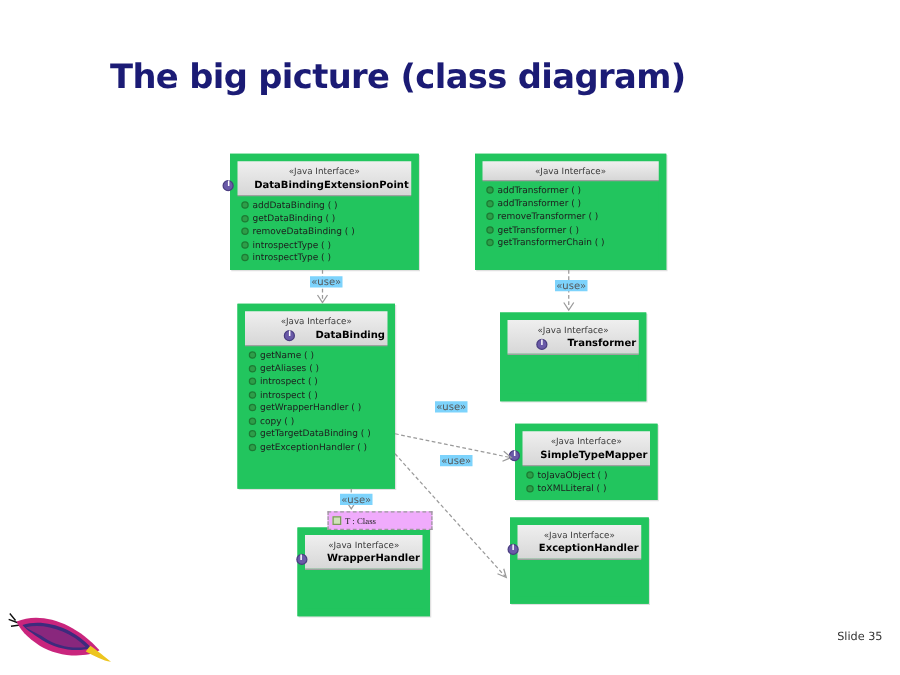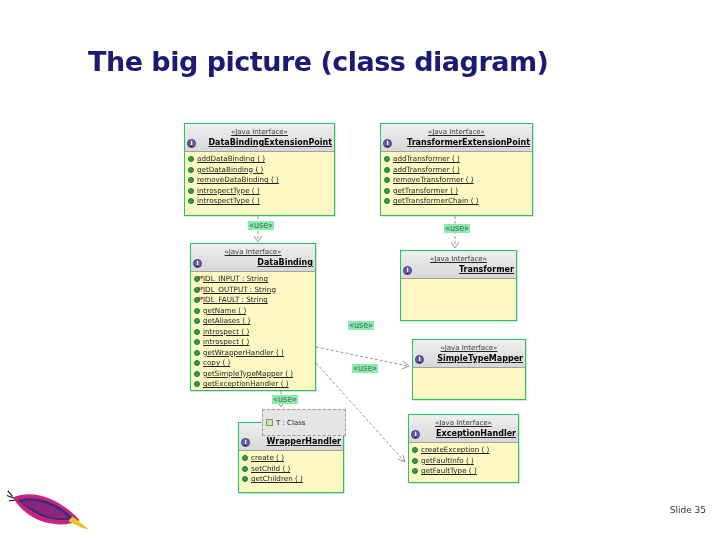--- a/index.html
+++ b/index.html
@@ -6,27 +6,27 @@
   html,body { background:#ffffff; }
   body { width:720px; height:540px; font-family:"DejaVu Sans", sans-serif; }
   .slide { position:relative; width:720px; height:540px; background:#ffffff; overflow:hidden; }
 
   .title { position:absolute; left:88px; top:46px; font-size:27px; line-height:31px;
            font-weight:bold; color:#1b1b75; letter-spacing:-0.5px; }
 
   .slide-number { position:absolute; right:14px; bottom:25px; font-size:9px; color:#333; }
 
   
-  .uml-box { position:absolute; border:1px solid #22c55e; background:#fef9c3;
-             color:#222; box-shadow:1px 1px 0 #e0e0e0;text-decoration:underline; }
+  .uml-box { position:absolute; border:6px solid #22c55e; background:#22c55e;
+             color:#222; box-shadow:1px 1px 0 #e0e0e0; }
   .uml-header { background:linear-gradient(#efefef,#d7d7d7); border-bottom:1px solid #a0a0a0;
                 text-align:center; padding:3px 2px 2px; }
   .stereotype { font-size:7px; line-height:10px; color:#3a3a3a; }
   .clsname { font-size:8px; line-height:12px; font-weight:bold; color:#000;
-             display:flex; justify-content:space-between; align-items:center; gap:3px; white-space:nowrap; }
+             display:flex; justify-content:flex-end; align-items:center; gap:16px; white-space:nowrap; }
   .iicon { width:9px; height:9px; min-width:9px; border-radius:50%; background:#6a5aa8;
            border:1px solid #4a3d80; color:#fff; font-size:6px; font-weight:bold;
            display:inline-flex; align-items:center; justify-content:center; }
   .uml-body { padding:2px 3px; }
   .uml-body ul { list-style:none; }
   .uml-body li { display:flex; align-items:center; gap:3px; line-height:10.5px;
                  font-size:7.2px; white-space:nowrap; color:#1d1d1d; }
   .row-icon { display:inline-block; position:relative; }
   .row-icon.method { width:6px; height:6px; min-width:6px; border-radius:50%;
                      background:#2e9e49; border:1px solid #1d7a33; }
@@ -37,28 +37,28 @@
 
   
   .pos-dbep { left:184px; top:123px; width:151px; height:93px; }
   .pos-tep  { left:380px; top:123px; width:153px; height:93px; }
   .pos-db   { left:190px; top:243px; width:126px; height:148px; }
   .pos-tr   { left:400px; top:250px; width:117px; height:71px; }
   .pos-stm  { left:412px; top:339px; width:114px; height:61px; }
   .pos-eh   { left:408px; top:414px; width:111px; height:69px; }
   .pos-wh   { left:238px; top:422px; width:106px; height:71px; }
 
-  .tparam { position:absolute; left:262px; top:409px; width:84px; height:27px;
-            border:1px dashed #9a9a9a; background:#e5e5e5; z-index:3;
+  .tparam { position:absolute; left:262px; top:409px; width:84px; height:15px;
+            border:1px dashed #9a9a9a; background:#f0abfc; z-index:3;
             display:flex; align-items:center; gap:3px; padding:0 3px;
-            font-size:7px; color:#222; }
+            font-size:7px; color:#222;font-family:Liberation Serif, serif; }
   .tparam-icon { width:7px; height:7px; min-width:7px; background:#cfe3b8;
                  border:1px solid #7a9a5a; display:inline-block; }
 
-  .use-label { position:absolute; font-size:8px; color:#555; background:#86efac;
+  .use-label { position:absolute; font-size:8px; color:#555; background:#7dd3fc;
                padding:0 1px; z-index:2; }
   .use-1 { left:248px; top:221px; }
   .use-2 { left:444px; top:224px; }
   .use-3 { left:348px; top:321px; }
   .use-4 { left:352px; top:364px; }
   .use-5 { left:272px; top:395px; }
 
   .connections { position:absolute; left:0; top:0; width:720px; height:540px;
                  pointer-events:none; z-index:1; }
   .dep  { fill:none; stroke:#9a9a9a; stroke-width:1; stroke-dasharray:3 2; }
@@ -116,24 +116,20 @@
             <span class="row-icon method"></span>
             <span>introspectType ( )</span>
           </li>
         </ul>
     </div>
   </div>
 
   <div class="uml-box pos-tep">
     <div class="uml-header">
       <div class="stereotype">«Java Interface»</div>
-      <div class="clsname">
-        <span class="iicon">I</span>
-        <span>TransformerExtensionPoint</span>
-      </div>
     </div>
     <div class="uml-body">
       <ul>
           <li>
             <span class="row-icon method"></span>
             <span>addTransformer ( )</span>
           </li>
           <li>
             <span class="row-icon method"></span>
             <span>addTransformer ( )</span>
@@ -158,34 +154,20 @@
     <div class="uml-header">
       <div class="stereotype">«Java Interface»</div>
       <div class="clsname">
         <span class="iicon">I</span>
         <span>DataBinding</span>
       </div>
     </div>
     <div class="uml-body">
       <ul>
           <li>
-            <span class="row-icon field"></span>
-            <span>IDL_INPUT : String</span>
-          </li>
-          <li>
-            <span class="row-icon field"></span>
-            <span>IDL_OUTPUT : String</span>
-          </li>
-          <li>
-            <span class="row-icon field"></span>
-            <span>IDL_FAULT : String</span>
-          </li>
-        </ul>
-      <ul>
-          <li>
             <span class="row-icon method"></span>
             <span>getName ( )</span>
           </li>
           <li>
             <span class="row-icon method"></span>
             <span>getAliases ( )</span>
           </li>
           <li>
             <span class="row-icon method"></span>
             <span>introspect ( )</span>
@@ -197,21 +179,21 @@
           <li>
             <span class="row-icon method"></span>
             <span>getWrapperHandler ( )</span>
           </li>
           <li>
             <span class="row-icon method"></span>
             <span>copy ( )</span>
           </li>
           <li>
             <span class="row-icon method"></span>
-            <span>getSimpleTypeMapper ( )</span>
+            <span>getTargetDataBinding ( )</span>
           </li>
           <li>
             <span class="row-icon method"></span>
             <span>getExceptionHandler ( )</span>
           </li>
         </ul>
     </div>
   </div>
 
   <div class="uml-box pos-tr">
@@ -225,71 +207,51 @@
   </div>
 
   <div class="uml-box pos-stm">
     <div class="uml-header">
       <div class="stereotype">«Java Interface»</div>
       <div class="clsname">
         <span class="iicon">I</span>
         <span>SimpleTypeMapper</span>
       </div>
     </div>
+    <div class="uml-body">
+      <ul>
+          <li>
+            <span class="row-icon method"></span>
+            <span>toJavaObject ( )</span>
+          </li>
+          <li>
+            <span class="row-icon method"></span>
+            <span>toXMLLiteral ( )</span>
+          </li>
+        </ul>
+    </div>
   </div>
 
   <div class="uml-box pos-eh">
     <div class="uml-header">
       <div class="stereotype">«Java Interface»</div>
       <div class="clsname">
         <span class="iicon">I</span>
         <span>ExceptionHandler</span>
       </div>
     </div>
-    <div class="uml-body">
-      <ul>
-          <li>
-            <span class="row-icon method"></span>
-            <span>createException ( )</span>
-          </li>
-          <li>
-            <span class="row-icon method"></span>
-            <span>getFaultInfo ( )</span>
-          </li>
-          <li>
-            <span class="row-icon method"></span>
-            <span>getFaultType ( )</span>
-          </li>
-        </ul>
-    </div>
   </div>
 
   <div class="uml-box pos-wh">
     <div class="uml-header">
       <div class="stereotype">«Java Interface»</div>
       <div class="clsname">
         <span class="iicon">I</span>
         <span>WrapperHandler</span>
       </div>
-    </div>
-    <div class="uml-body">
-      <ul>
-          <li>
-            <span class="row-icon method"></span>
-            <span>create ( )</span>
-          </li>
-          <li>
-            <span class="row-icon method"></span>
-            <span>setChild ( )</span>
-          </li>
-          <li>
-            <span class="row-icon method"></span>
-            <span>getChildren ( )</span>
-          </li>
-        </ul>
     </div>
   </div>
 
   <div class="tparam">
     <span class="tparam-icon"></span>
     <span>T : Class</span>
   </div>
 
   <span class="use-label use-1">«use»</span>
   <span class="use-label use-2">«use»</span>

